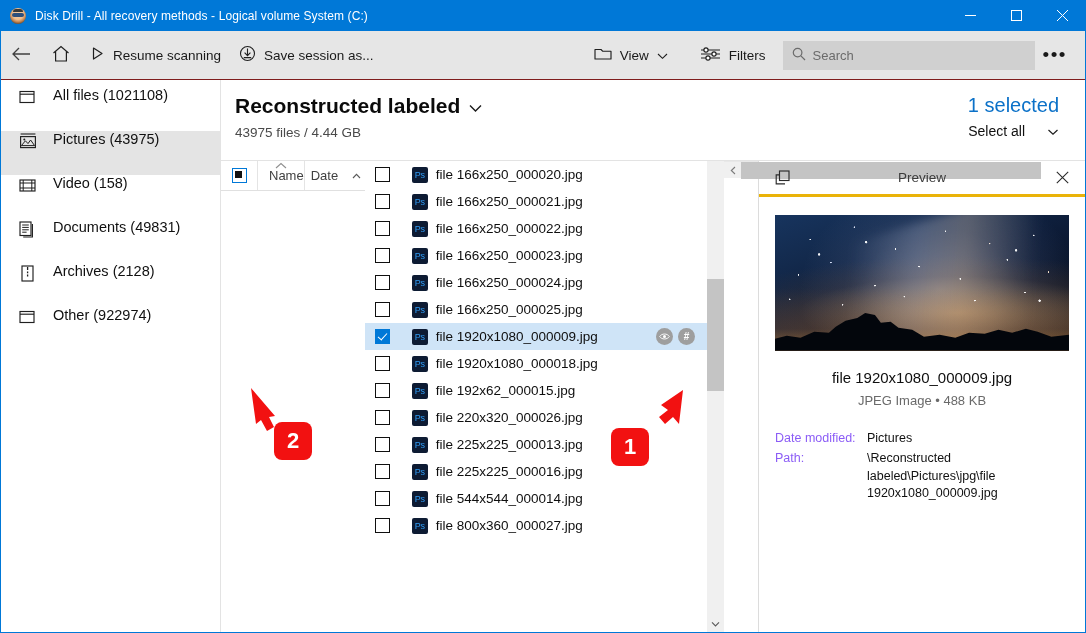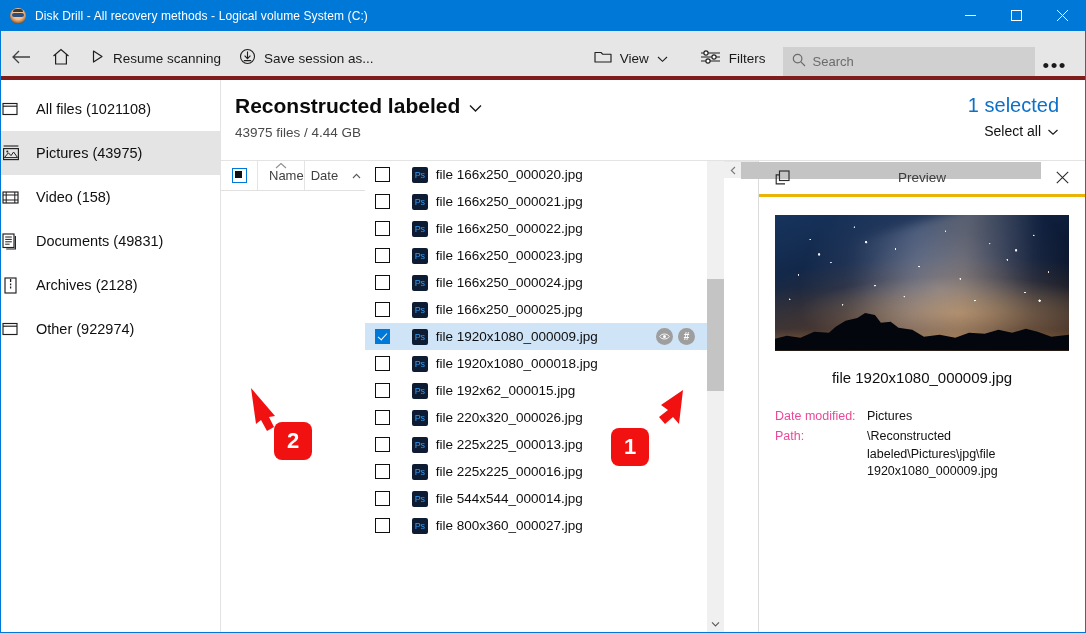--- a/index.html
+++ b/index.html
@@ -62,22 +62,22 @@
     display: flex; align-items: center; justify-content: center;
     color: #fff;
   }
   .win-btn svg { display: block; }
 
   
   .toolbar {
     height: 49px;
     background: #e6e6e6;
     display: flex;
-    align-items: flex-end;
-    border-bottom: 4px solid #7f1d1d;
+    align-items: center;
+    border-bottom: 1px solid #7f1d1d;
     position: relative;
   }
   .tb-item {
     display: flex; align-items: center;
     height: 36px;
     padding: 0 9px;
     color: #1a1a1a;
     font-size: 13.5px;
     white-space: nowrap;
     gap: 8px;
@@ -115,21 +115,21 @@
   .sidebar {
     width: 220px;
     background: #ffffff;
     border-right: 1px solid #e3e3e3;
     padding-top: 7px;
     flex: 0 0 220px;
   }
   .nav-item {
     height: 44px;
     display: flex;
-    align-items: center;
+    padding-left: 17px;
     gap: 15px;
     font-size: 14.5px;
     color: #101010;
     white-space: nowrap;
   }
   .nav-item.active { background: #e4e4e4; }
   .nav-icon {
     width: 20px; height: 20px;
     display: flex; align-items: center; justify-content: center;
     flex: 0 0 20px;
@@ -175,21 +175,21 @@
     color: #0b71c8;
     white-space: nowrap;
   }
   .sel-all {
     margin-top: 6px;
     font-size: 14px;
     color: #101010;
     display: flex;
     align-items: center;
     justify-content: flex-end;
-    gap: 6px;
+    gap: 22px;
     white-space: nowrap;
   }
 
   .content-split {
     flex: 1 1 auto;
     display: flex;
     min-height: 0;
     border-top: 1px solid #e3e3e3;
   }
 
@@ -487,21 +487,21 @@
     font-size: 13px;
     color: #6a6a6a;
   }
   .pv-details {
     margin-top: 22px;
     font-size: 12.5px;
     color: #111;
     line-height: 1.42;
   }
   .pv-row { display: flex; align-items: flex-start; margin-bottom: 2px; }
-  .pv-key { width: 92px; flex: 0 0 92px; color: #ec4899; }
+  .pv-key { width: 92px; flex: 0 0 92px; color: #8b5cf6; }
   .pv-val { flex: 1 1 auto; word-break: break-word; }
 
   
   .footer {
     height: 53px;
     background: #ffffff;
     border-top: 1px solid #e0e0e0;
     display: flex;
     align-items: center;
     padding-left: 220px;
@@ -933,20 +933,21 @@
               <div class="horizon-glow"></div>
               <div class="stars"></div>
               <div class="ridge">
                 <svg viewBox="0 0 300 52" preserveAspectRatio="none">
                   <path d="M0 52 L0 40 L12 37 L26 39 L40 33 L55 34 L62 28 L72 22 L84 19 L92 14 L102 16 L108 24 L118 23 L126 29 L140 31 L152 38 L168 36 L184 39 L198 34 L214 35 L228 31 L242 34 L256 30 L268 33 L282 38 L300 36 L300 52 Z" fill="#03060c"></path>
                 </svg>
               </div>
             </div>
 
             <div class="pv-filename">file 1920x1080_000009.jpg</div>
+            <div class="pv-meta">JPEG Image • 488 KB</div>
 
             <div class="pv-details">
               <div class="pv-row">
                 <div class="pv-key">Date modified:</div>
                 <div class="pv-val">Pictures</div>
               </div>
               <div class="pv-row">
                 <div class="pv-key">Path:</div>
                 <div class="pv-val">\Reconstructed labeled\Pictures\jpg\file 1920x1080_000009.jpg</div>
               </div>

